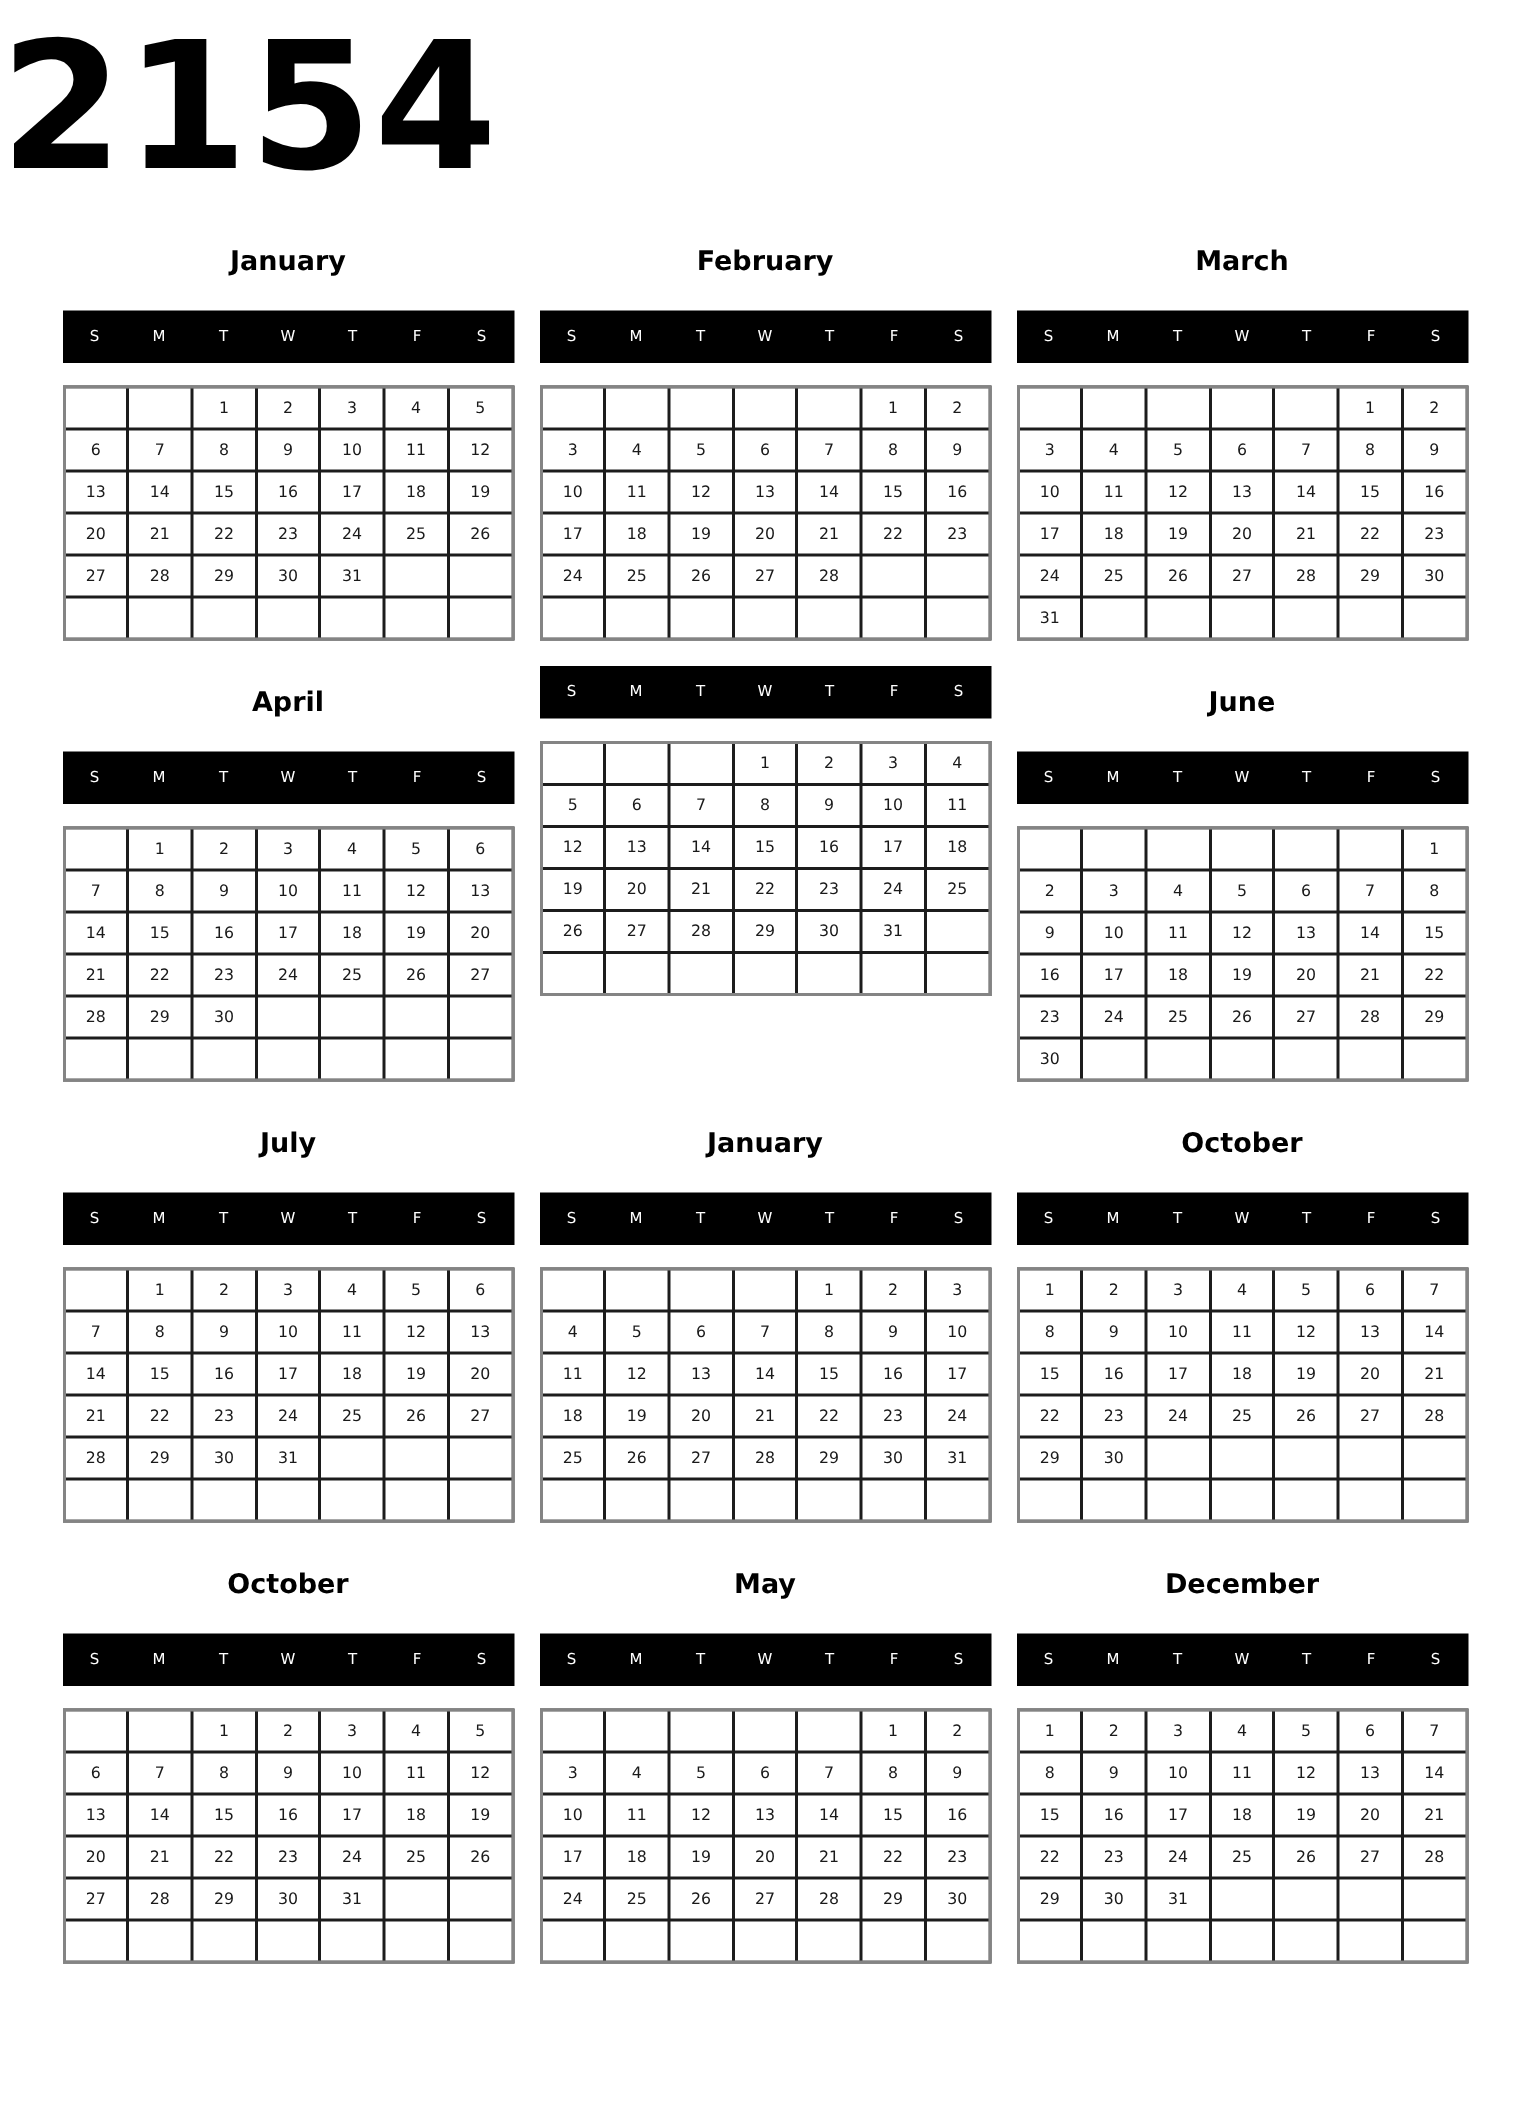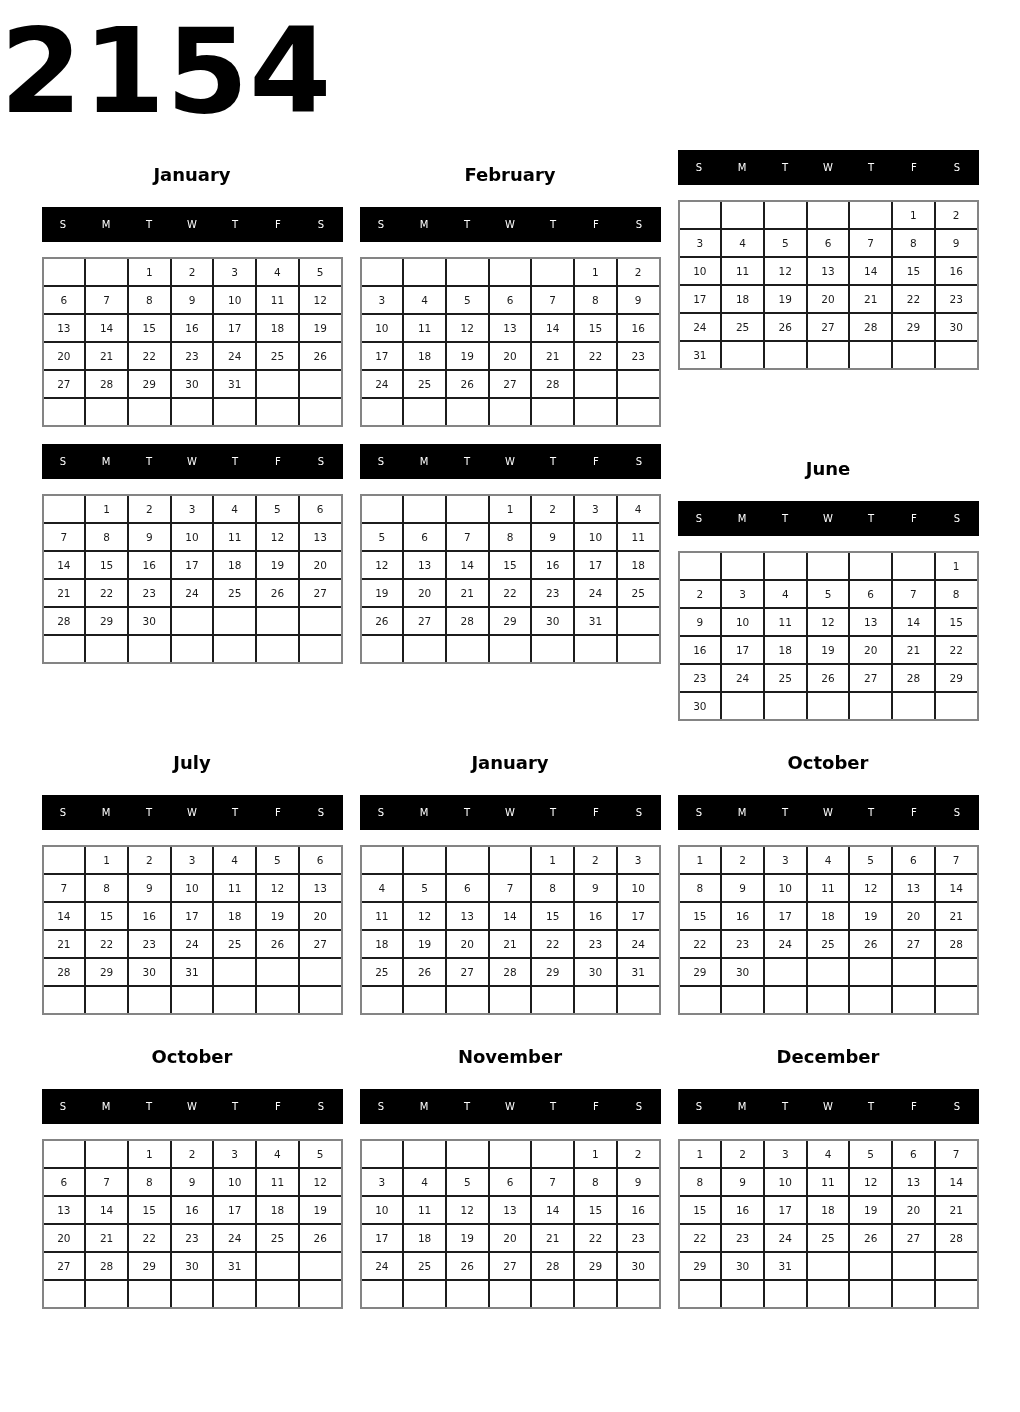--- a/index.html
+++ b/index.html
@@ -162,20 +162,21 @@
         <div class="date-cell"></div>
         <div class="date-cell"></div>
         <div class="date-cell"></div>
         <div class="date-cell"></div>
         <div class="date-cell"></div>
         <div class="date-cell"></div>
         <div class="date-cell"></div>
       </div>
     </div>
     <div class="month">
+      <div class="month-title">March</div>
       <div class="weekday-bar">
         <span>S</span>
         <span>M</span>
         <span>T</span>
         <span>W</span>
         <span>T</span>
         <span>F</span>
         <span>S</span>
       </div>
       <div class="date-grid">
@@ -217,20 +218,21 @@
         <div class="date-cell">31</div>
         <div class="date-cell"></div>
         <div class="date-cell"></div>
         <div class="date-cell"></div>
         <div class="date-cell"></div>
         <div class="date-cell"></div>
         <div class="date-cell"></div>
       </div>
     </div>
     <div class="month">
+      <div class="month-title">April</div>
       <div class="weekday-bar">
         <span>S</span>
         <span>M</span>
         <span>T</span>
         <span>W</span>
         <span>T</span>
         <span>F</span>
         <span>S</span>
       </div>
       <div class="date-grid">
@@ -607,21 +609,21 @@
         <div class="date-cell"></div>
         <div class="date-cell"></div>
         <div class="date-cell"></div>
         <div class="date-cell"></div>
         <div class="date-cell"></div>
         <div class="date-cell"></div>
         <div class="date-cell"></div>
       </div>
     </div>
     <div class="month">
-      <div class="month-title">November</div>
+      <div class="month-title">May</div>
       <div class="weekday-bar">
         <span>S</span>
         <span>M</span>
         <span>T</span>
         <span>W</span>
         <span>T</span>
         <span>F</span>
         <span>S</span>
       </div>
       <div class="date-grid">

